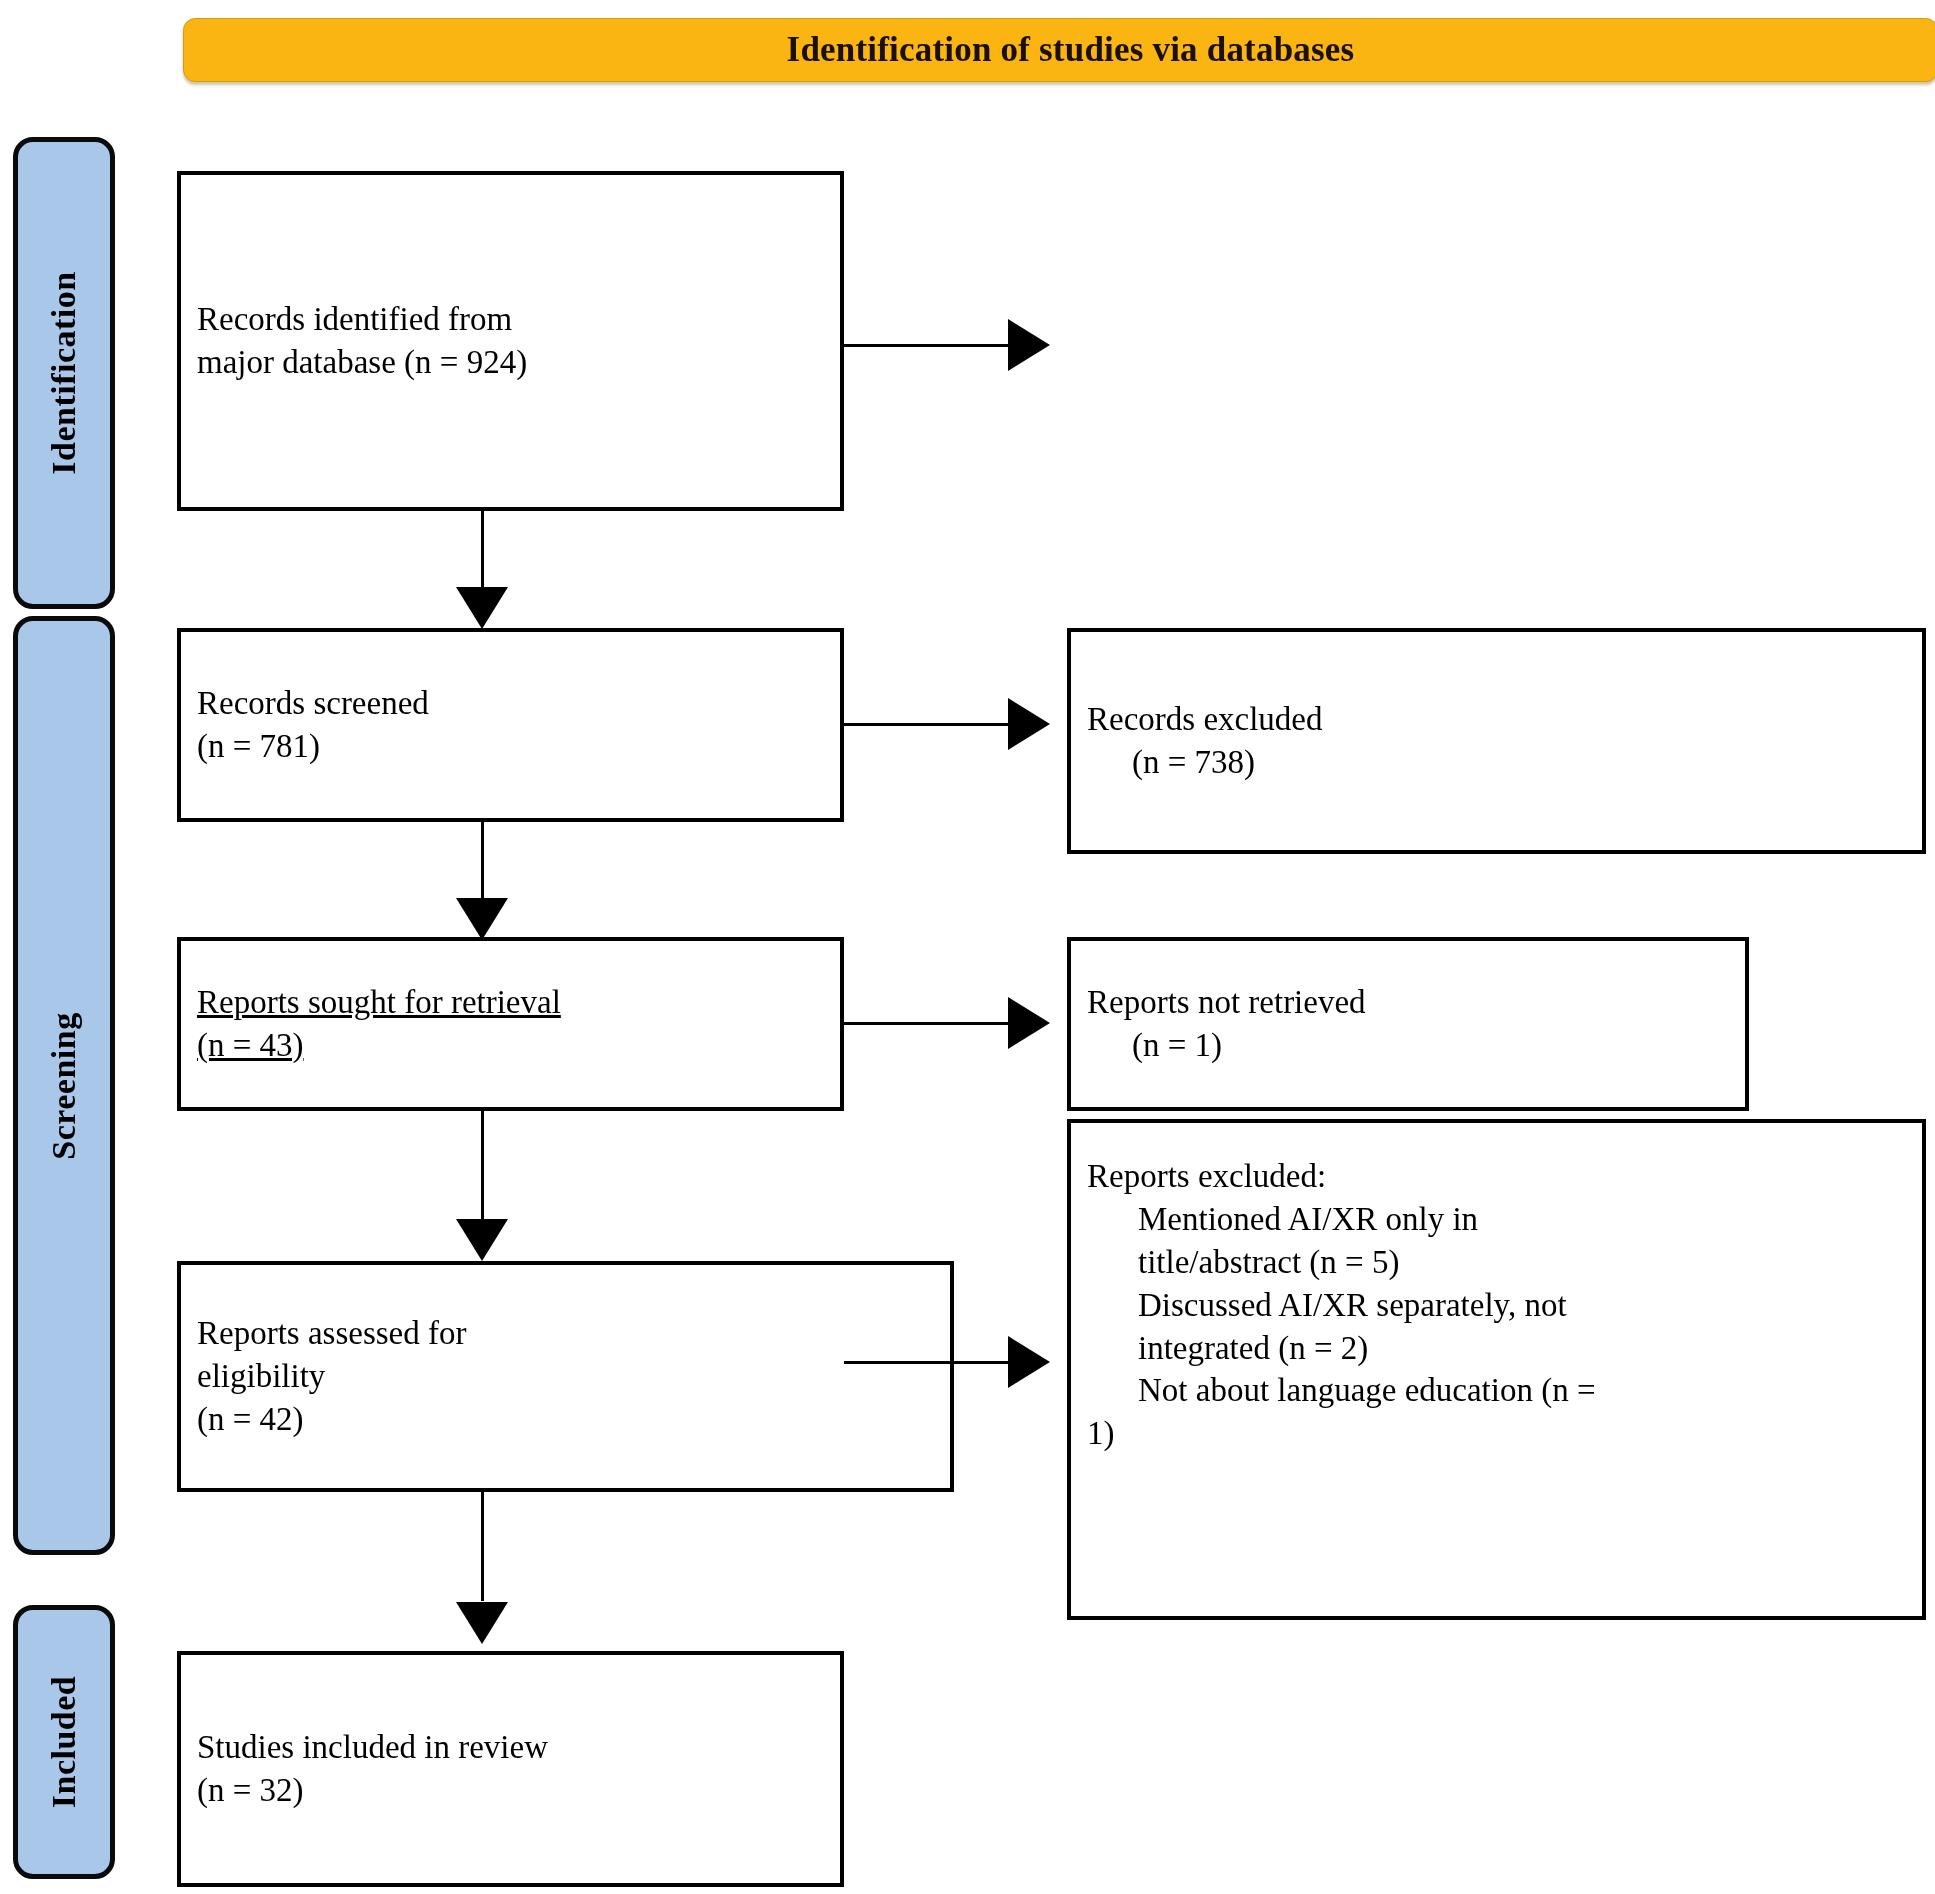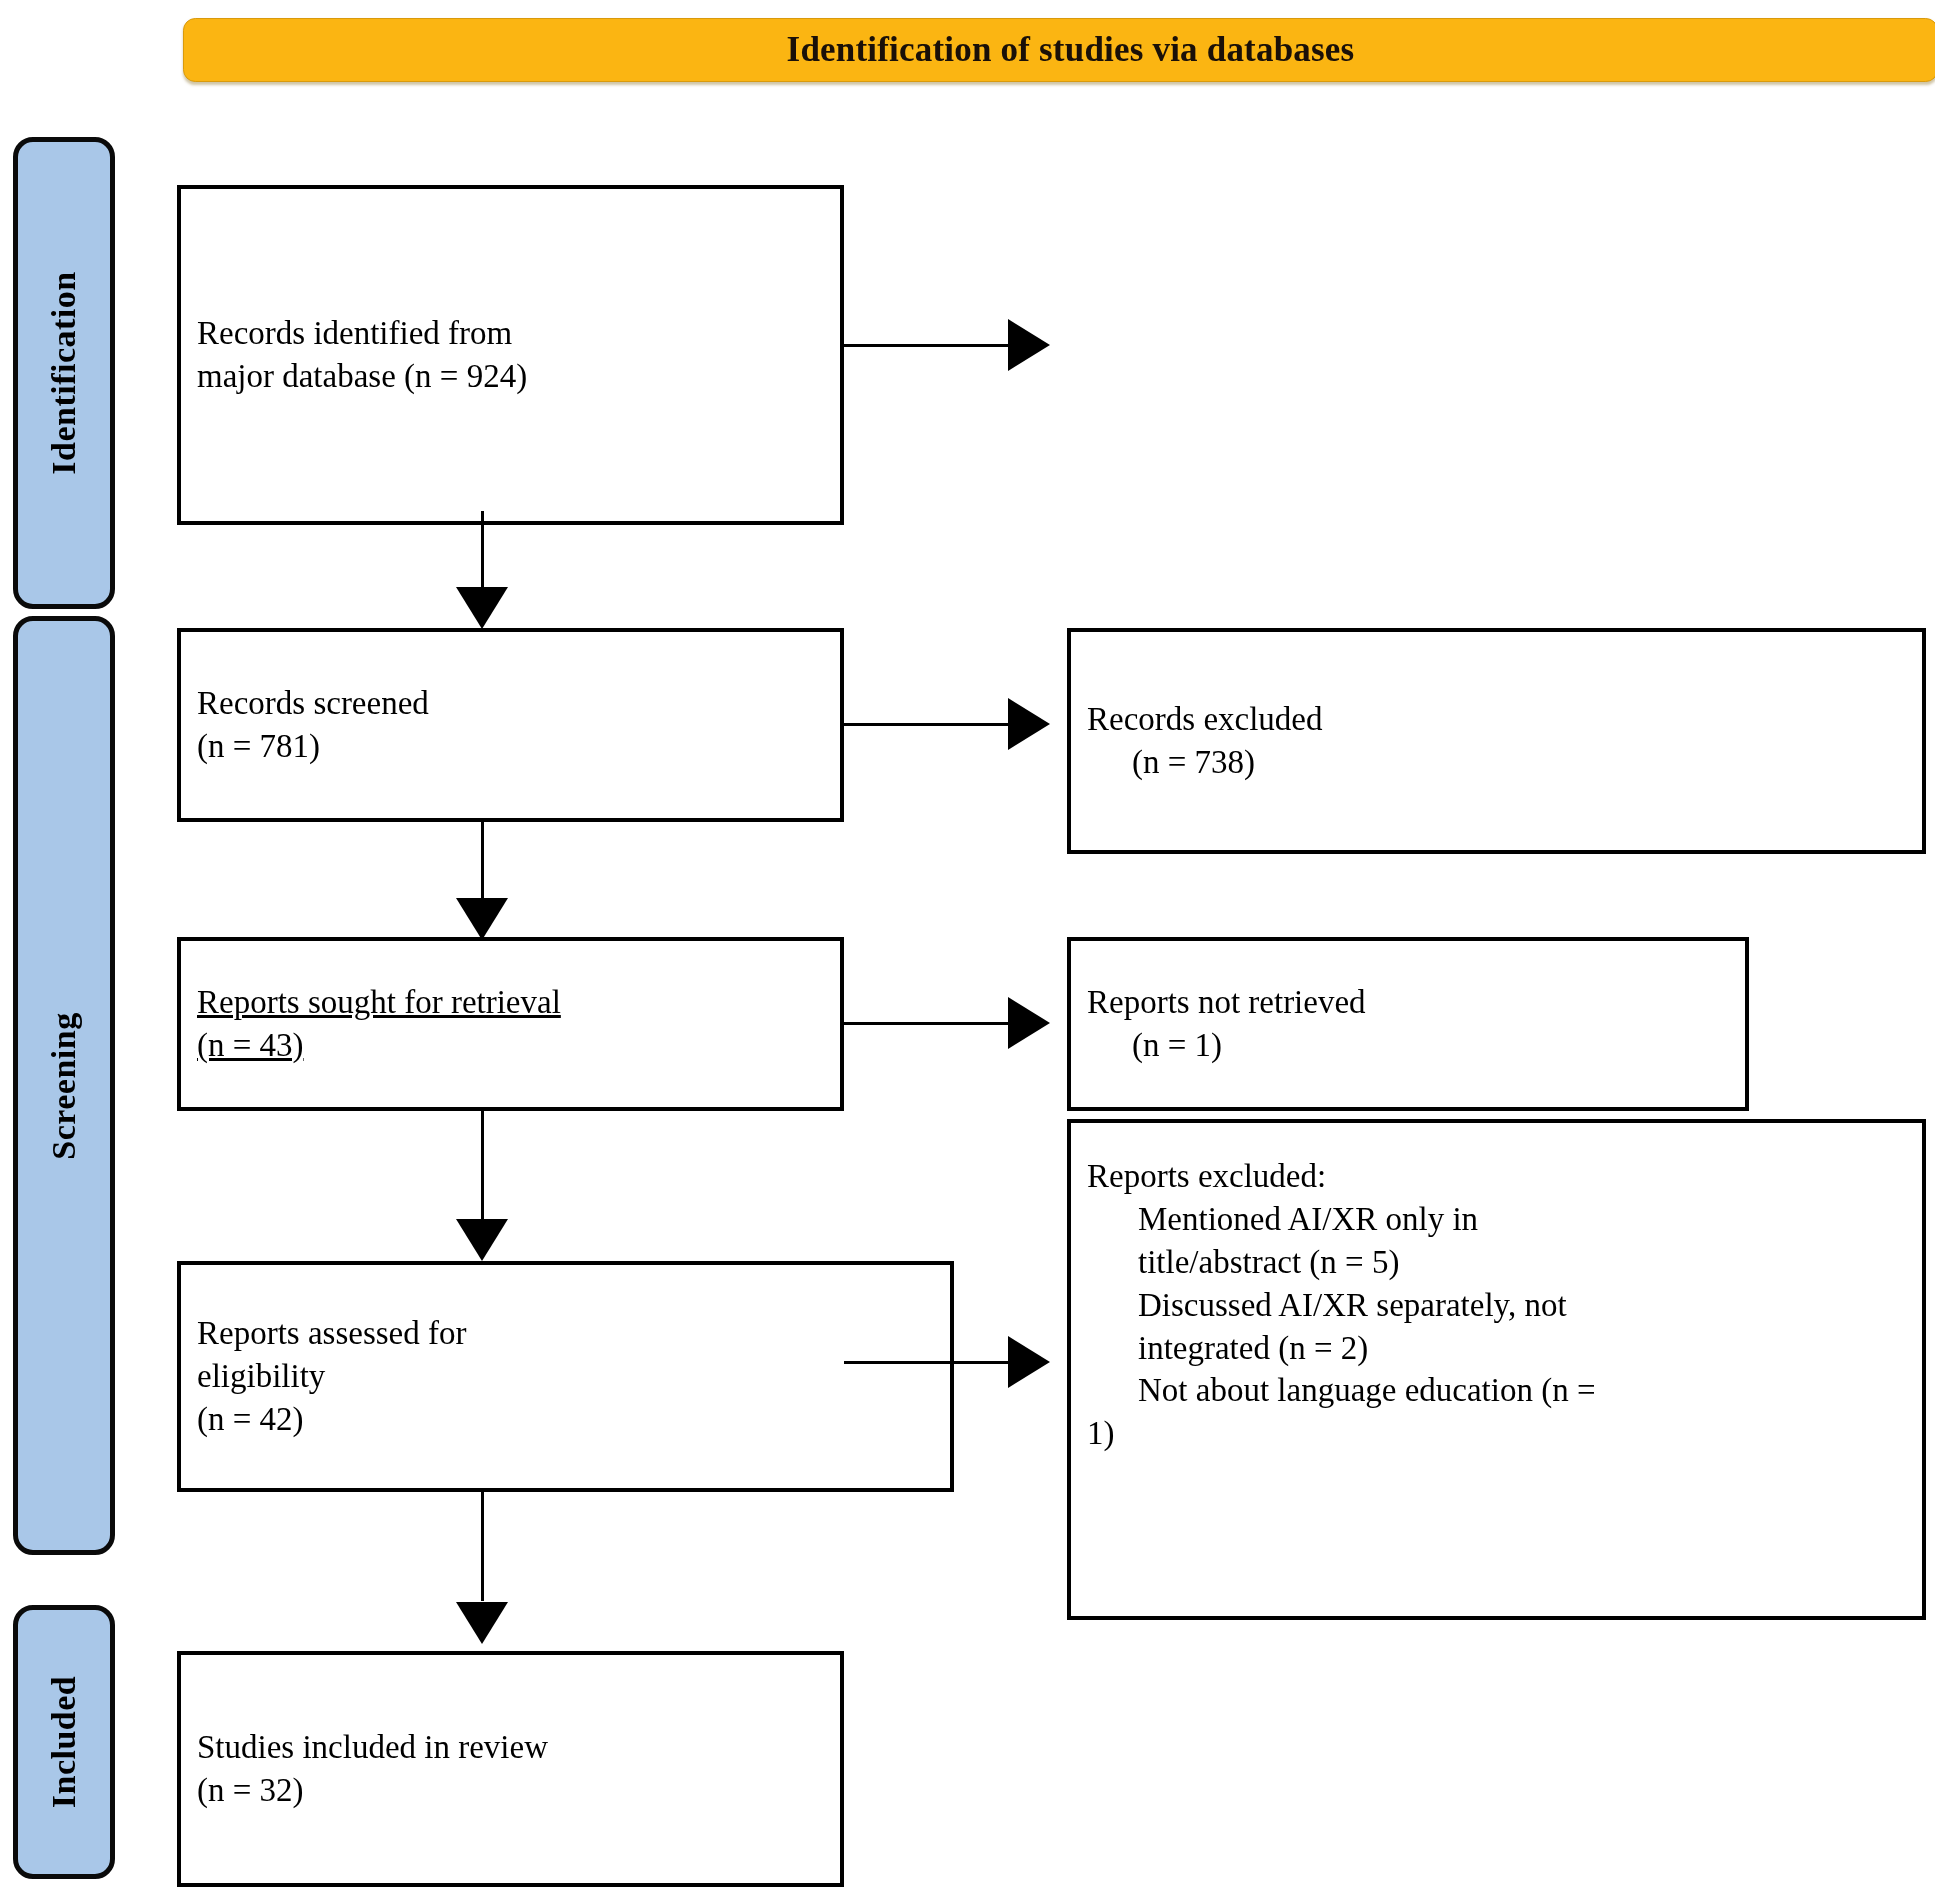--- a/index.html
+++ b/index.html
@@ -71,21 +71,21 @@
   .box p{
     margin:0;
     font-size:33px;
     line-height:1.30;
     color:#000;
   }
   .box p.indent{ padding-left:51px; }
   .box p.indent2{ padding-left:45px; }
 
   
-  #box-identified      { left:177px; top:185px;  width:667px; height:340px; }
+  #box-identified      { left:177px; top:171px;  width:667px; height:340px; }
   #box-screened        { left:177px; top:628px; width:667px; height:194px; }
   #box-sought          { left:177px; top:937px; width:667px; height:174px;text-decoration:underline; }
   #box-assessed        { left:177px; top:1261px; width:777px; height:231px; }
   #box-included        { left:177px; top:1643px; width:667px; height:236px;margin-top:8px; }
 
   
   #box-removed         { left:1067px; top:238px;  width:859px; height:215px; }
   #box-excluded-records{ left:1067px; top:628px; width:859px; height:226px; }
   #box-not-retrieved   { left:1067px; top:937px; width:682px; height:174px; }
   #box-reports-excluded{ left:1067px; top:1119px; width:859px; height:501px;

